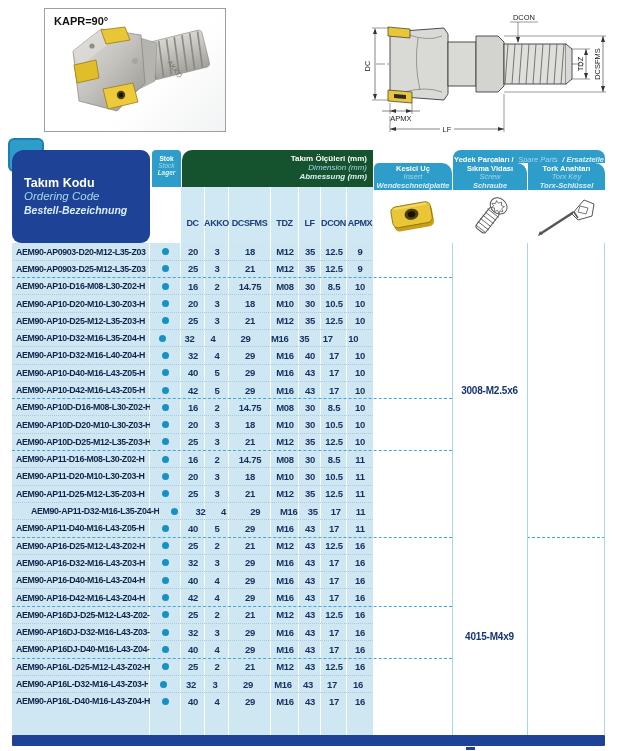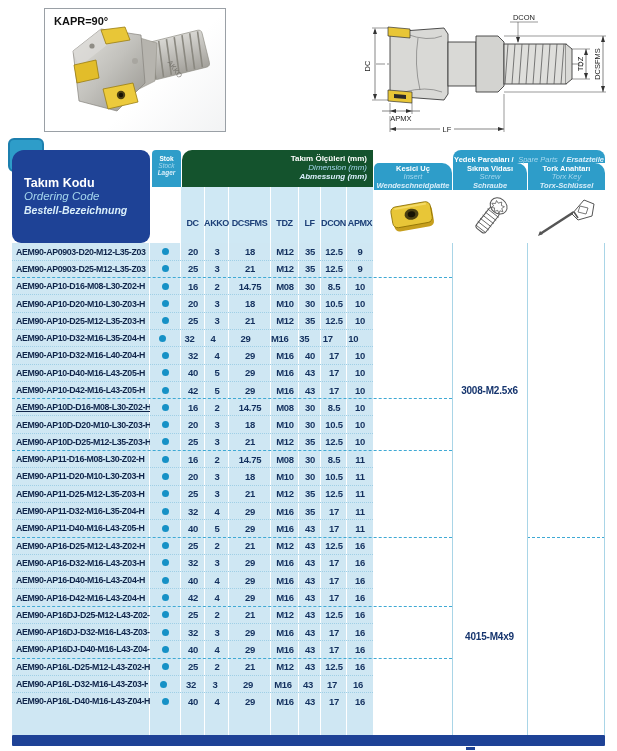--- a/index.html
+++ b/index.html
@@ -394,21 +394,21 @@
         </div>
         <div class="c" style="width: 24px;">42</div>
         <div class="c" style="width: 24px;">5</div>
         <div class="c" style="width: 42px;">29</div>
         <div class="c" style="width: 28px;">M16</div>
         <div class="c" style="width: 22px;">43</div>
         <div class="c" style="width: 26px;">17</div>
         <div class="c" style="width: 26px;">10</div>
       </div>
       <div class="row" style="top: 155.667px; height: 17.2963px; width: 361px;">
-        <div class="c c-code" style="width: 138px; text-decoration: underline;">AEM90-AP10D-D16-M08-L30-Z02-H</div>
+        <div class="c c-code" style="width: 138px;">AEM90-AP10D-D16-M08-L30-Z02-H</div>
         <div class="c" style="width: 31px;">
           <div class="dot" style="background: rgb(22, 145, 198);"></div>
         </div>
         <div class="c" style="width: 24px;">16</div>
         <div class="c" style="width: 24px;">2</div>
         <div class="c" style="width: 42px;">14.75</div>
         <div class="c" style="width: 28px;">M08</div>
         <div class="c" style="width: 22px;">30</div>
         <div class="c" style="width: 26px;">8.5</div>
         <div class="c" style="width: 26px;">10</div>
@@ -472,21 +472,21 @@
         </div>
         <div class="c" style="width: 24px;">25</div>
         <div class="c" style="width: 24px;">3</div>
         <div class="c" style="width: 42px;">21</div>
         <div class="c" style="width: 28px;">M12</div>
         <div class="c" style="width: 22px;">35</div>
         <div class="c" style="width: 26px;">12.5</div>
         <div class="c" style="width: 26px;">11</div>
       </div>
       <div class="row" style="top: 259.444px; height: 17.2963px; width: 361px;">
-        <div class="c c-code" style="width: 138px;">AEM90-AP11-D32-M16-L35-Z04-H</div>
+        <div class="c c-code" style="width: 138px; margin-left: 15px;">AEM90-AP11-D32-M16-L35-Z04-H</div>
         <div class="c" style="width: 31px;">
           <div class="dot" style="background: rgb(22, 145, 198);"></div>
         </div>
         <div class="c" style="width: 24px;">32</div>
         <div class="c" style="width: 24px;">4</div>
         <div class="c" style="width: 42px;">29</div>
         <div class="c" style="width: 28px;">M16</div>
         <div class="c" style="width: 22px;">35</div>
         <div class="c" style="width: 26px;">17</div>
         <div class="c" style="width: 26px;">11</div>

